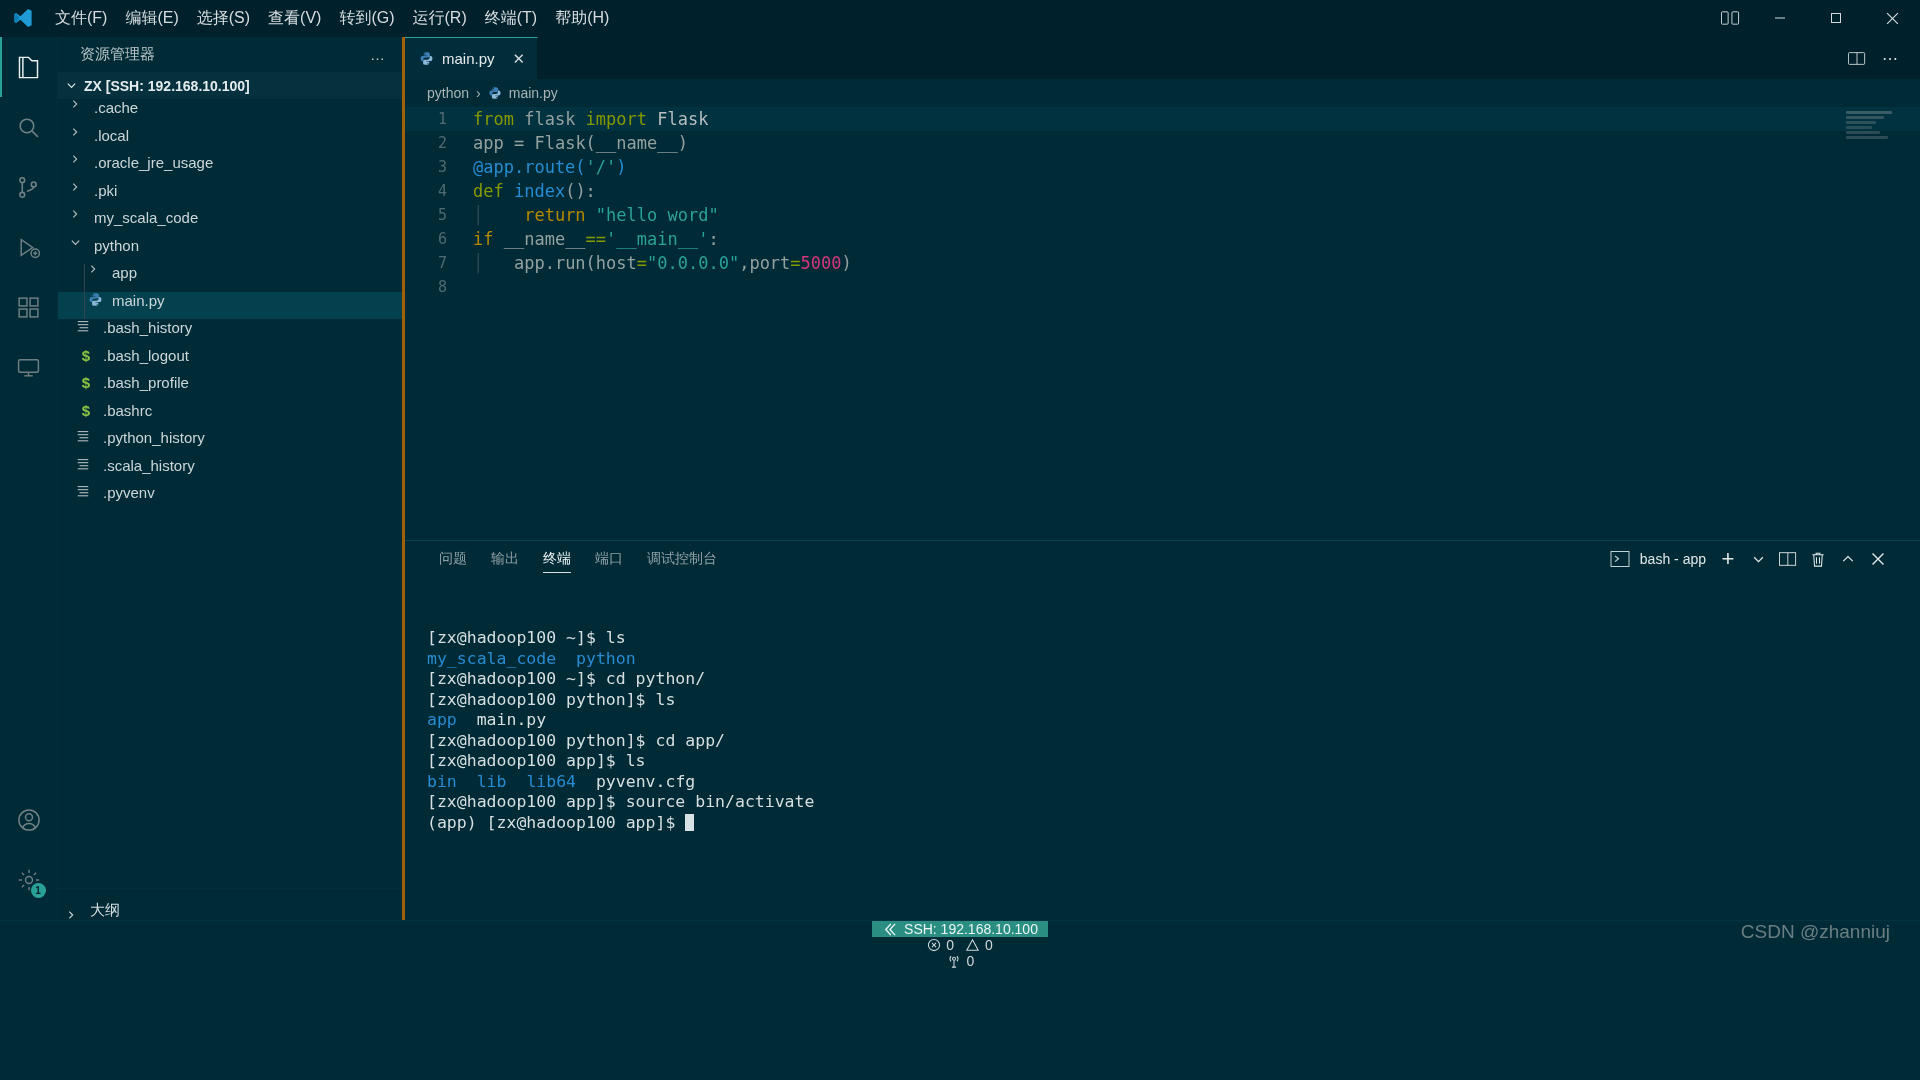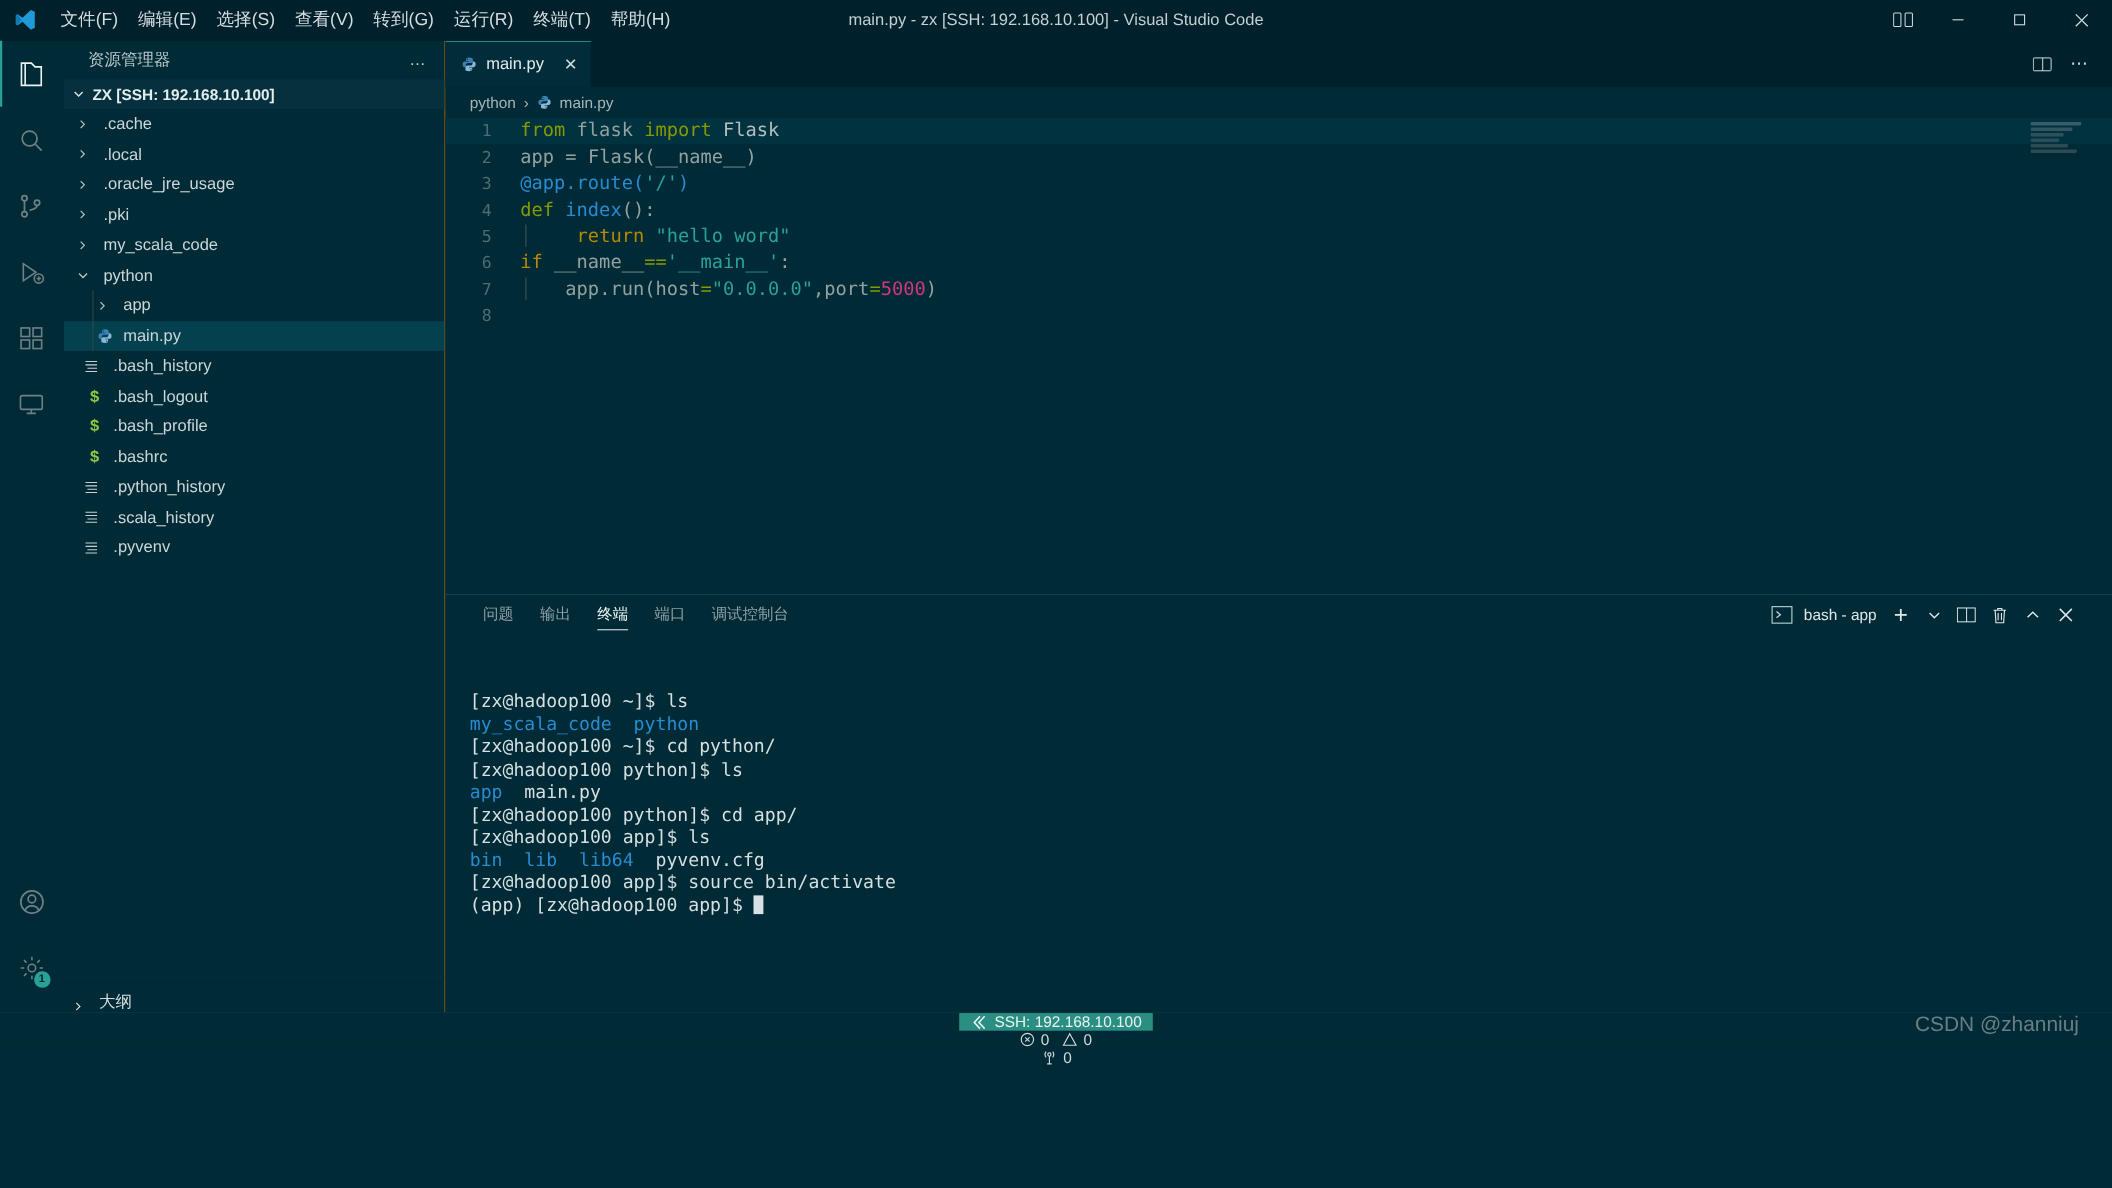--- a/index.html
+++ b/index.html
@@ -82,37 +82,37 @@
     font-size: 10px; line-height: 15px;
     min-width: 15px; height: 15px; border-radius: 8px;
     text-align: center; font-weight: bold;
   }
 
   
   .sidebar {
     width: 347px; flex: 0 0 347px;
     background: #002b36;
     display: flex; flex-direction: column;
-    border-right: 1px solid #a16207;
+    border-right: 3px solid #a16207;
   }
   .sb-header {
     height: 35px; display: flex; align-items: center;
     padding: 0 8px 0 22px;
     font-size: 15px; color: #bac6c9;
   }
   .sb-header .dots { margin-left: auto; padding: 0 8px; color: #c3ced1; letter-spacing: 1px;}
   .sb-root {
     height: 27px; display: flex; align-items: center;
     background: #04313d;
     font-size: 14px; font-weight: bold; color: #e5ecee;
     padding-left: 8px;
   }
   .tree { flex: 1 1 auto; overflow: hidden; font-size: 15px; }
   .row {
-    height: 27.5px; display: flex; align-items: center;
+    height: 27.5px; display: flex; 
     color: #cbd6d9; white-space: nowrap;
     position: relative;
   }
   .row.selected { background: #04414f; }
   .chev { width: 18px; text-align: center; color: #b7c3c6; font-size: 13px; flex: 0 0 18px;}
   .ficon {
     width: 20px; flex: 0 0 20px; text-align: center;
     font-size: 13px;
   }
   .ficon.dollar { color: #8ec542; font-weight: bold; font-size: 15px;}
@@ -286,21 +286,20 @@
       <div class="menu-item">
           <span>运行(R)</span>
         </div>
       <div class="menu-item">
           <span>终端(T)</span>
         </div>
       <div class="menu-item">
           <span>帮助(H)</span>
         </div>
     </div>
-    <div class="title-center">main.py - zx [SSH: 192.168.10.100] - Visual Studio Code</div>
     <div class="win-ctl">
       <div class="layout-btn">
         <svg width="19" height="16" viewBox="0 0 20 16">
             <rect x="0.5" y="1.5" width="7" height="13" rx="1" fill="none" stroke="#d2dadd"></rect>
             <rect x="11.5" y="1.5" width="7" height="13" rx="1" fill="none" stroke="#d2dadd"></rect>
           </svg>
       </div>
       <div class="win-btn">
         <svg width="12" height="12" viewBox="0 0 12 12">
             <rect x="1" y="5.5" width="10" height="1" fill="#d2dadd"></rect>

